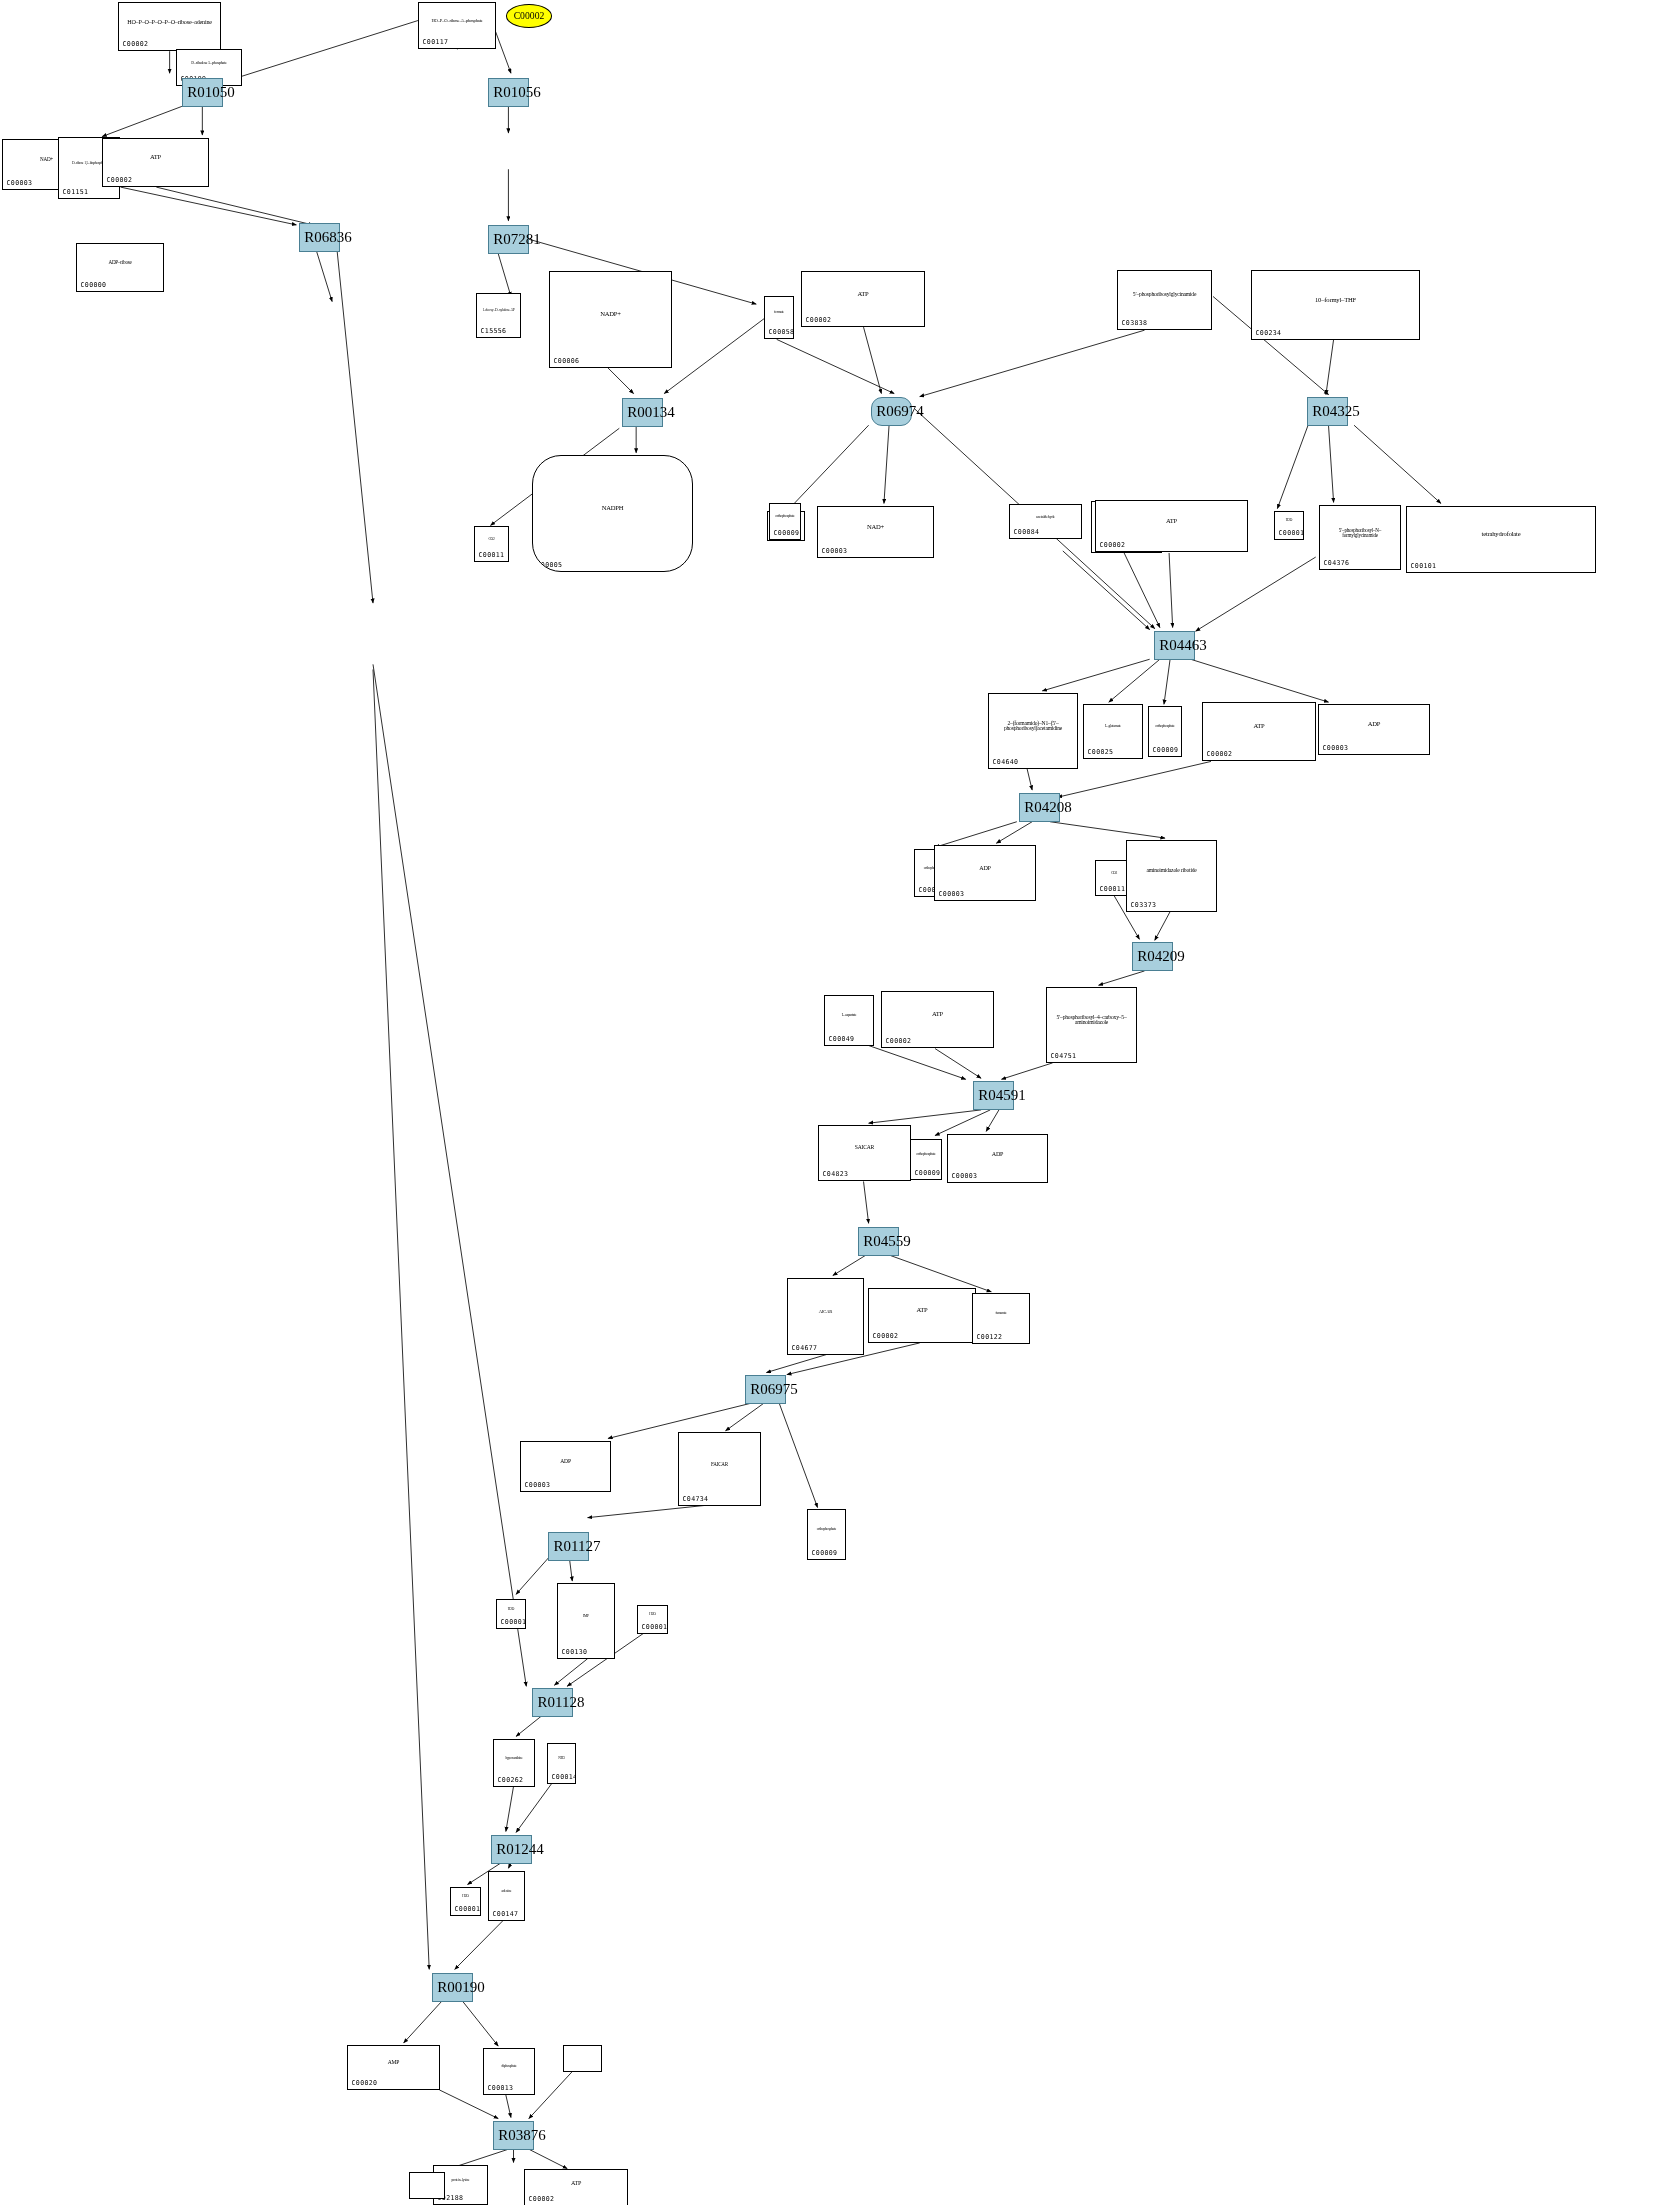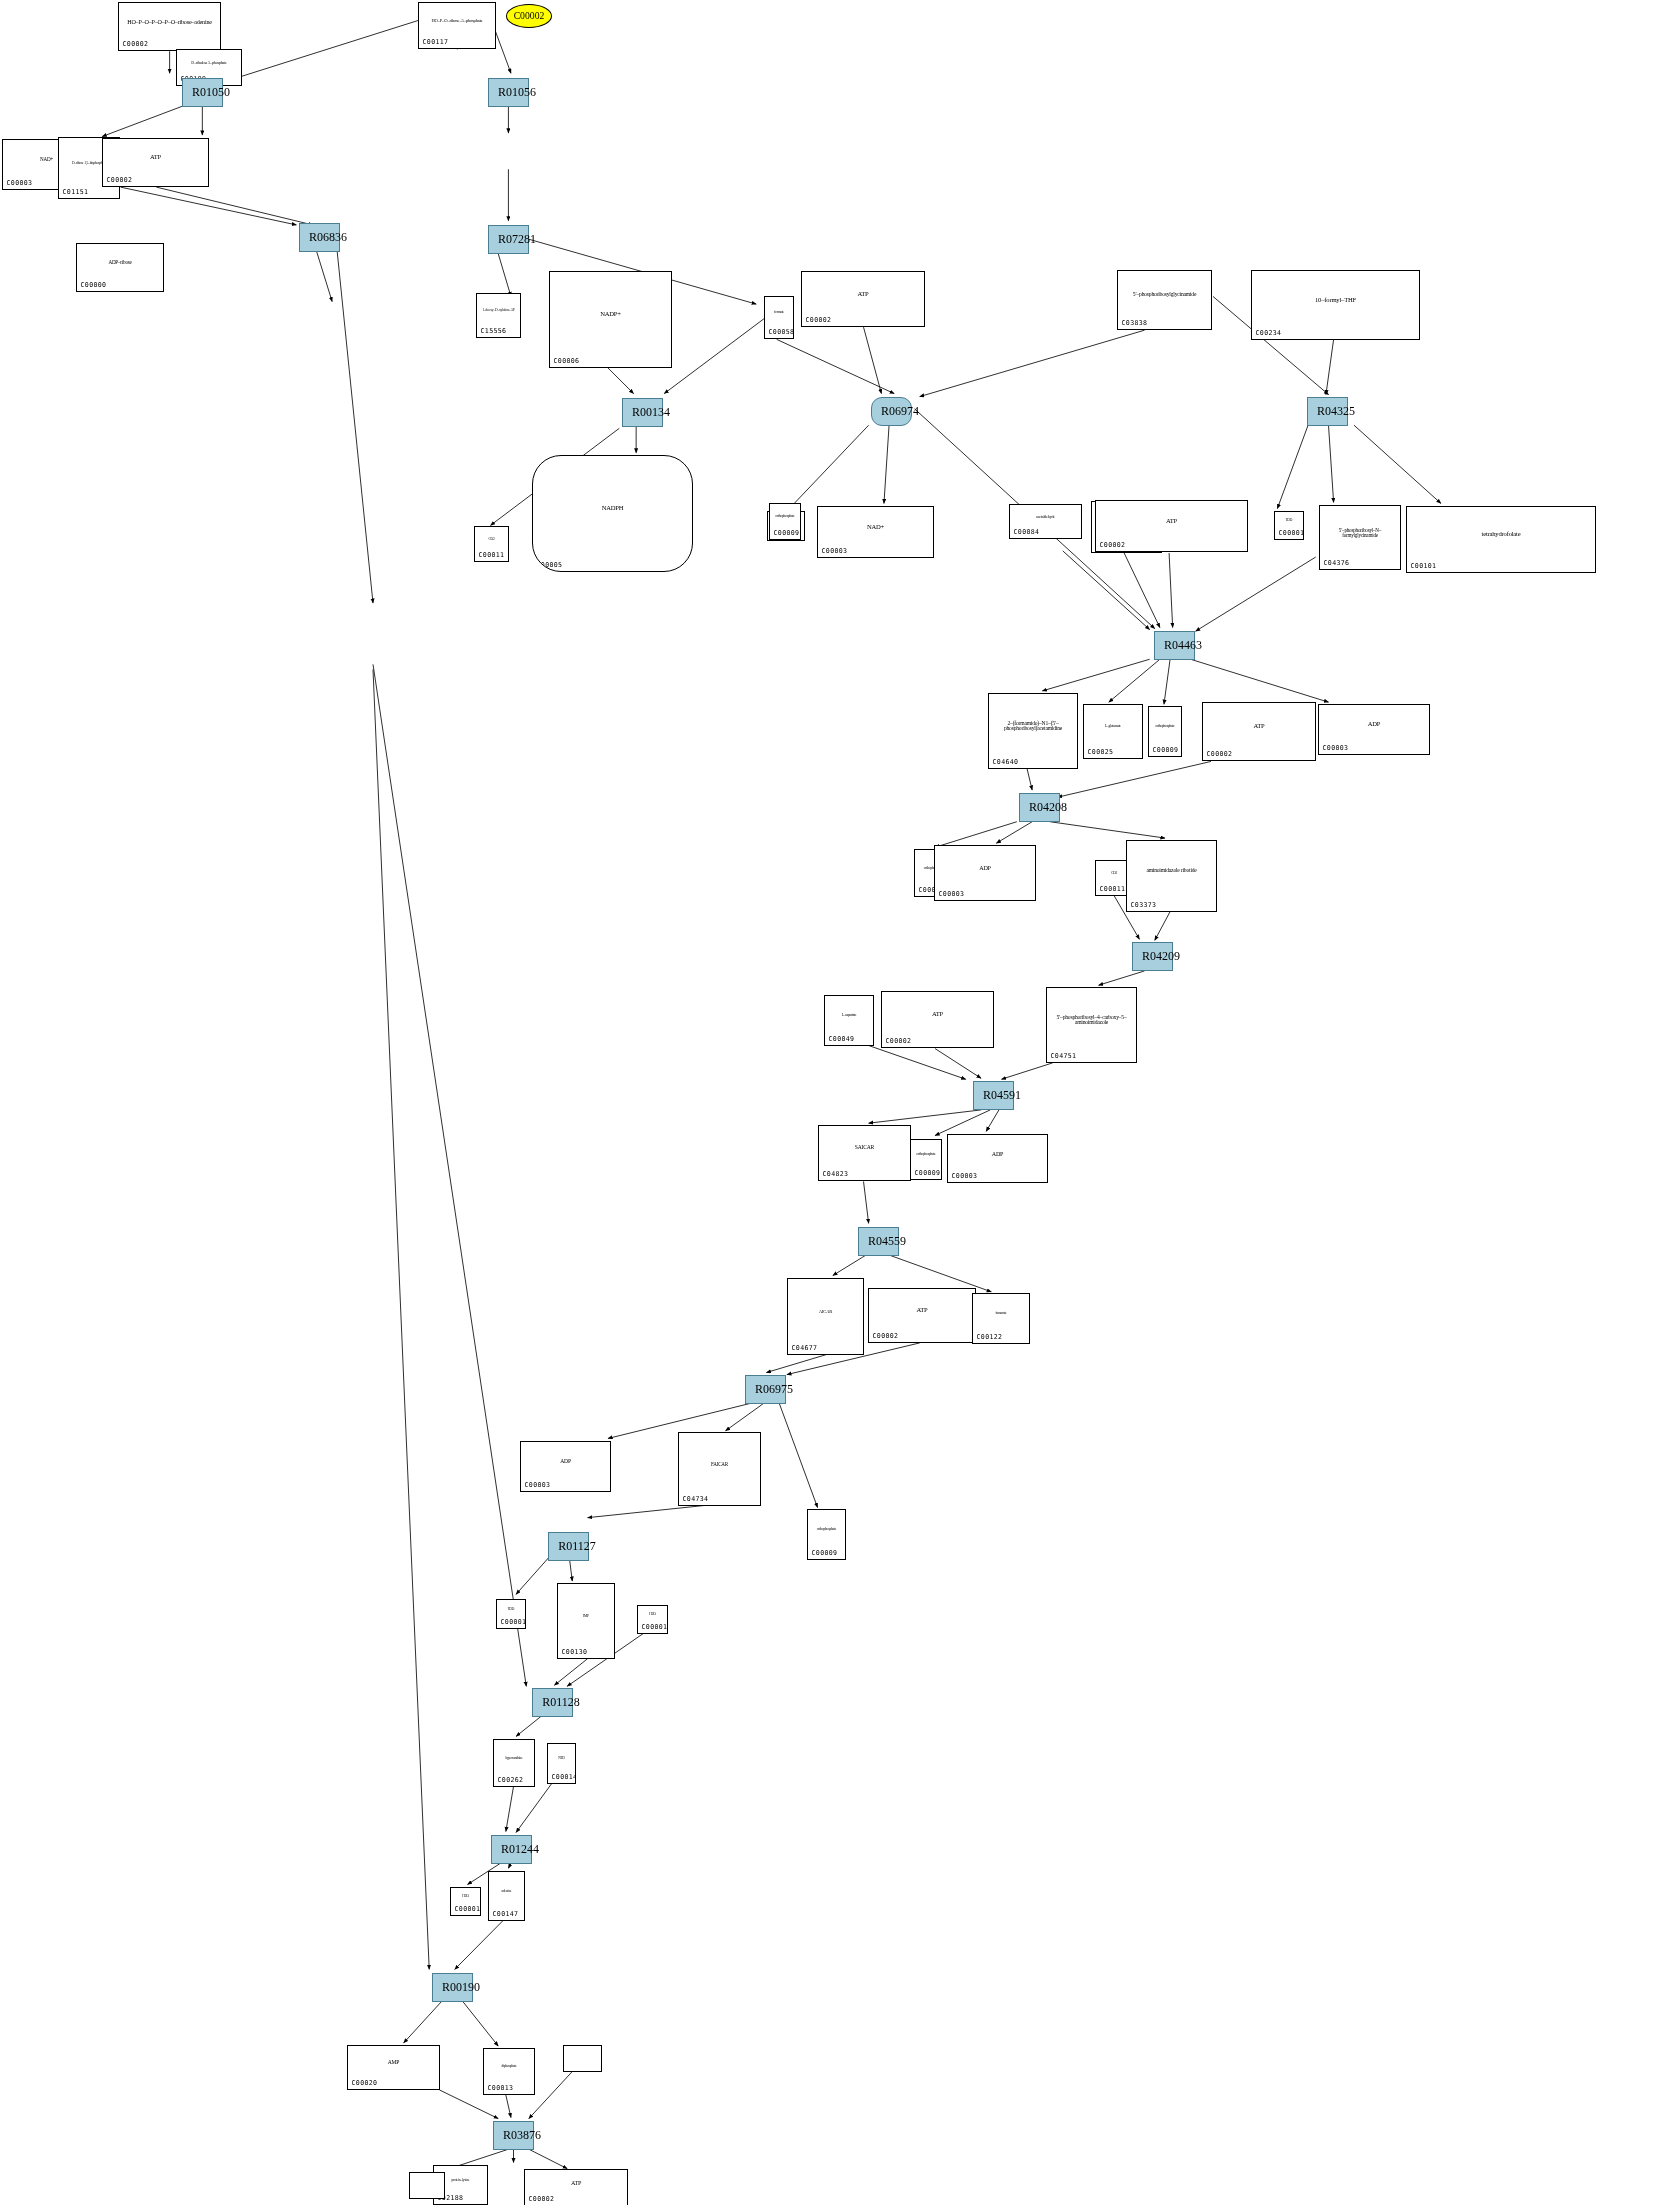--- a/index.html
+++ b/index.html
@@ -44,21 +44,21 @@
     letter-spacing:0.3px;
     white-space:nowrap;
   }
   .rxn{
     position:absolute;
     box-sizing:border-box;
     border:0.5px solid #4a7f93;
     background:#a8cfdd;
     display:flex;align-items:center;justify-content:center;
     font-family:"Liberation Serif", serif;
-    font-size:12px;
+    font-size:15px;
     color:#000000;
     white-space:nowrap;
     padding-left:17px;
   }
   .ellipse{
     position:absolute;
     box-sizing:border-box;
     border:0.5px solid #000000;
     background:#ffff00;
     border-radius:50%;

